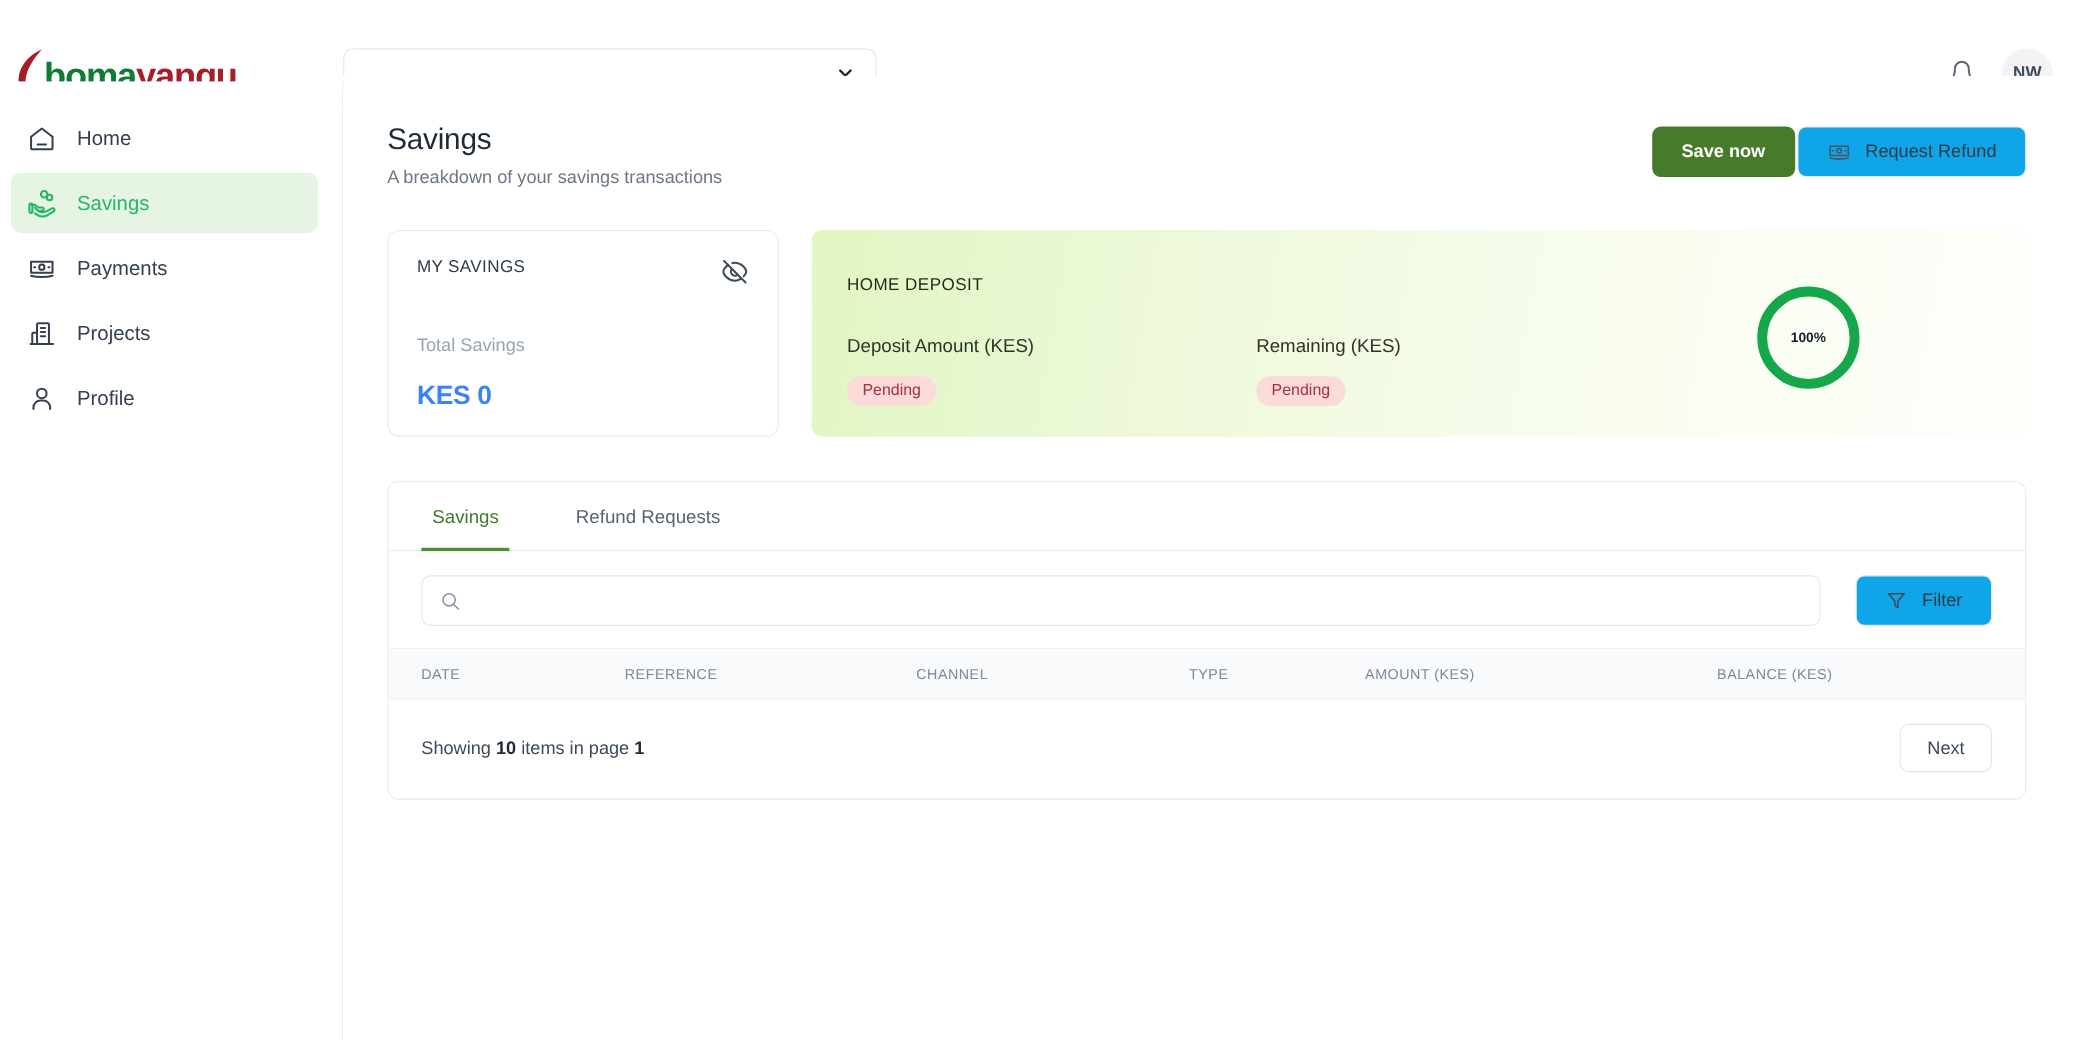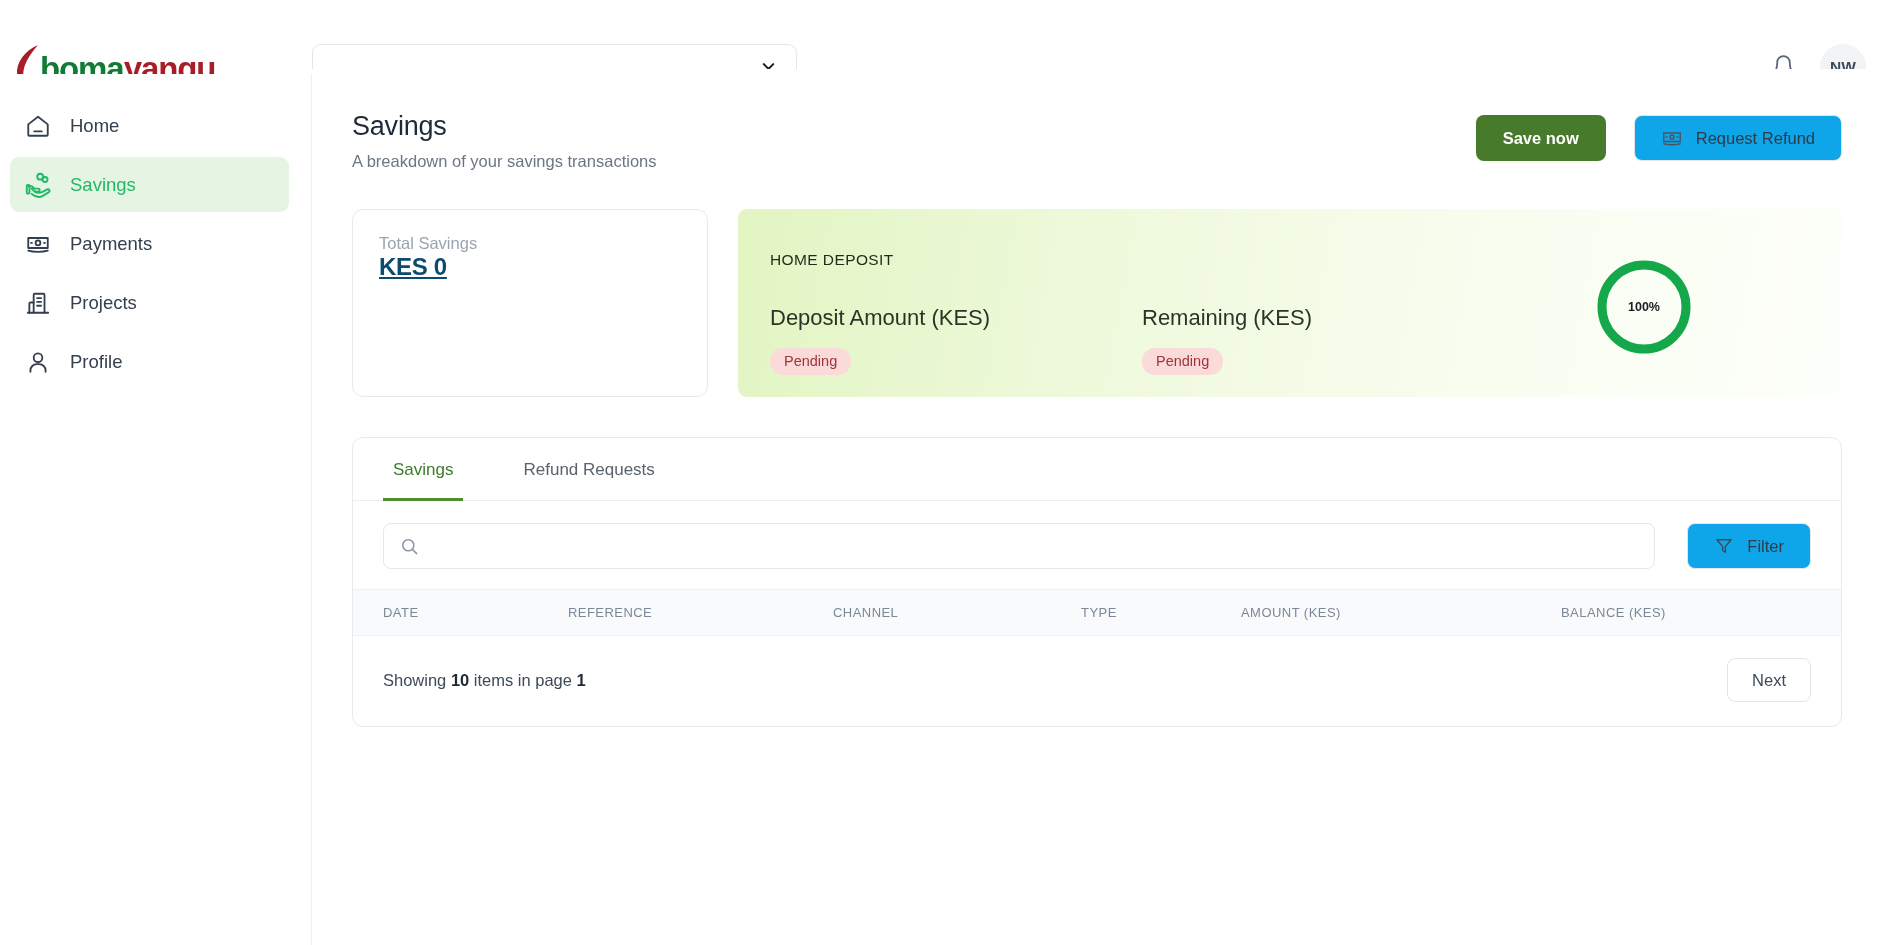--- a/index.html
+++ b/index.html
@@ -73,52 +73,52 @@
   }
   .nav-item.active { background: #e6f5e3; color: #22b866; font-weight: 400; }
   .nav-icon { width: 28px; height: 28px; display: flex; align-items: center; justify-content: center; flex: 0 0 28px; }
 
   
   .main { position: absolute; top: 69px; left: 312px; width: 1576px; height: 876px; background: #fff; padding: 42px 46px 0 40px; }
 
   .page-head { display: flex; justify-content: space-between; align-items: flex-start; }
   .page-title { font-size: 27px; font-weight: 400; color: #1f2a37; letter-spacing: -0.2px; }
   .page-sub { font-size: 16.5px; color: #6b7785; margin-top: 10px; }
-  .head-actions { display: flex; gap: 28px; padding-top: 4px; }
+  .head-actions { display: flex; gap: 2px; padding-top: 4px; }
   .btn {
     height: 46px; border-radius: 8px; font-size: 16.5px;
     display: flex; align-items: center; justify-content: center; gap: 13px;
     cursor: pointer; white-space: nowrap;
   }
   .btn-primary { background: #487a2b; color: #fff; padding: 0 27px; font-weight: 600; border: none; }
   .btn-outline { background: #0ea5e9; color: #2f3b49; padding: 0 26px; border: 1px solid #e2e6ea; }
 
   
   .cards-row { display: flex; gap: 30px; margin-top: 38px; }
   .savings-card {
     width: 356px; height: 188px;
     border: 1px solid #e8ebee; border-radius: 11px;
     background: #fff; padding: 24px 26px 22px 26px;
     display: flex; flex-direction: column; justify-content: space-between;
   }
   .sc-top { display: flex; justify-content: space-between; align-items: flex-start; }
   .sc-label { font-size: 15.5px; color: #2f3b49; letter-spacing: 0.35px; }
   .eye-btn { cursor: pointer; width: 26px; height: 26px; }
   .sc-total-label { font-size: 16.5px; color: #9aa4b0; }
-  .sc-total-value { font-size: 24px; font-weight: bold; color: #0c4a6e; margin-top: 0; letter-spacing: -0.3px; text-decoration: underline; }
+  .sc-total-value { font-size: 24px; font-weight: bold; color: #3b82f6; margin-top: 22px; letter-spacing: -0.3px; }
 
   .deposit-card {
     flex: 1; height: 188px; border-radius: 9px;
     background: linear-gradient(100deg, #e2f5c2 0%, #eef9db 32%, #f8fdef 66%, #fdfffa 100%);
     padding: 42px 34px 0 32px; position: relative;
   }
   .dc-title { font-size: 15.5px; color: #1f2a1a; letter-spacing: 0.4px; }
   .dc-cols { display: flex; margin-top: 36px; }
   .dc-col:first-child { width: 372px; }
-  .dc-col-label { font-size: 22px; color: #2b3527; }
+  .dc-col-label { font-size: 17px; color: #2b3527; }
   .badge {
     display: inline-block; margin-top: 17px;
     background: #fbdada; color: #a1343a;
     font-size: 14.5px; border-radius: 13px; padding: 5px 14px 6px 14px;
   }
   .ring-wrap { position: absolute; right: 148px; top: 48px; width: 100px; height: 100px; }
   .ring-label { position: absolute; inset: 0; display: flex; align-items: center; justify-content: center; font-size: 12.5px; font-weight: bold; color: #161d26; }
 
   
   .panel { margin-top: 40px; border: 1px solid #e8ebee; border-radius: 11px; background: #fff; }
@@ -282,20 +282,31 @@
           </svg>
         </span>
         <span>Request Refund</span>
       </div>
     </div>
   </div>
 
   <div class="cards-row">
 
     <div class="savings-card">
+      <div class="sc-top">
+        <div class="sc-label">MY SAVINGS</div>
+        <div class="eye-btn">
+          <svg width="26" height="26" viewBox="0 0 24 24" fill="none" stroke="#414b57" stroke-width="1.7" stroke-linecap="round" stroke-linejoin="round">
+            <path d="M9.9 4.6A10.6 10.6 0 0 1 12 4.4c5.5 0 9.6 5.2 9.6 7.6 0 1-.8 2.5-2.2 3.9"></path>
+            <path d="M6.3 6.5C3.9 8.2 2.4 10.7 2.4 12c0 2.4 4.1 7.6 9.6 7.6 1.9 0 3.6-.6 5-1.5"></path>
+            <path d="M9.6 9.7a3.4 3.4 0 0 0 4.8 4.8"></path>
+            <line x1="3" y1="3" x2="21" y2="21"></line>
+          </svg>
+        </div>
+      </div>
       <div>
         <div class="sc-total-label">Total Savings</div>
         <div class="sc-total-value">KES 0</div>
       </div>
     </div>
 
     <div class="deposit-card">
       <div class="dc-title">HOME DEPOSIT</div>
       <div class="dc-cols">
         <div class="dc-col">

